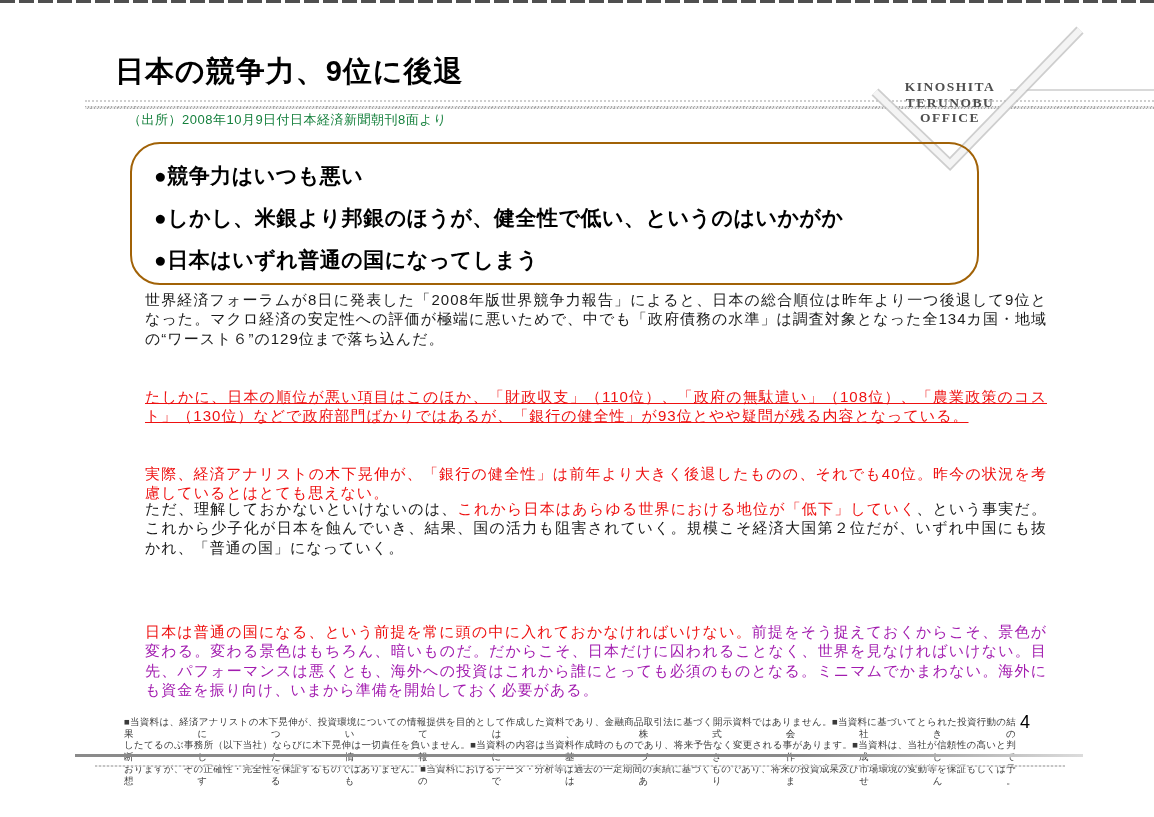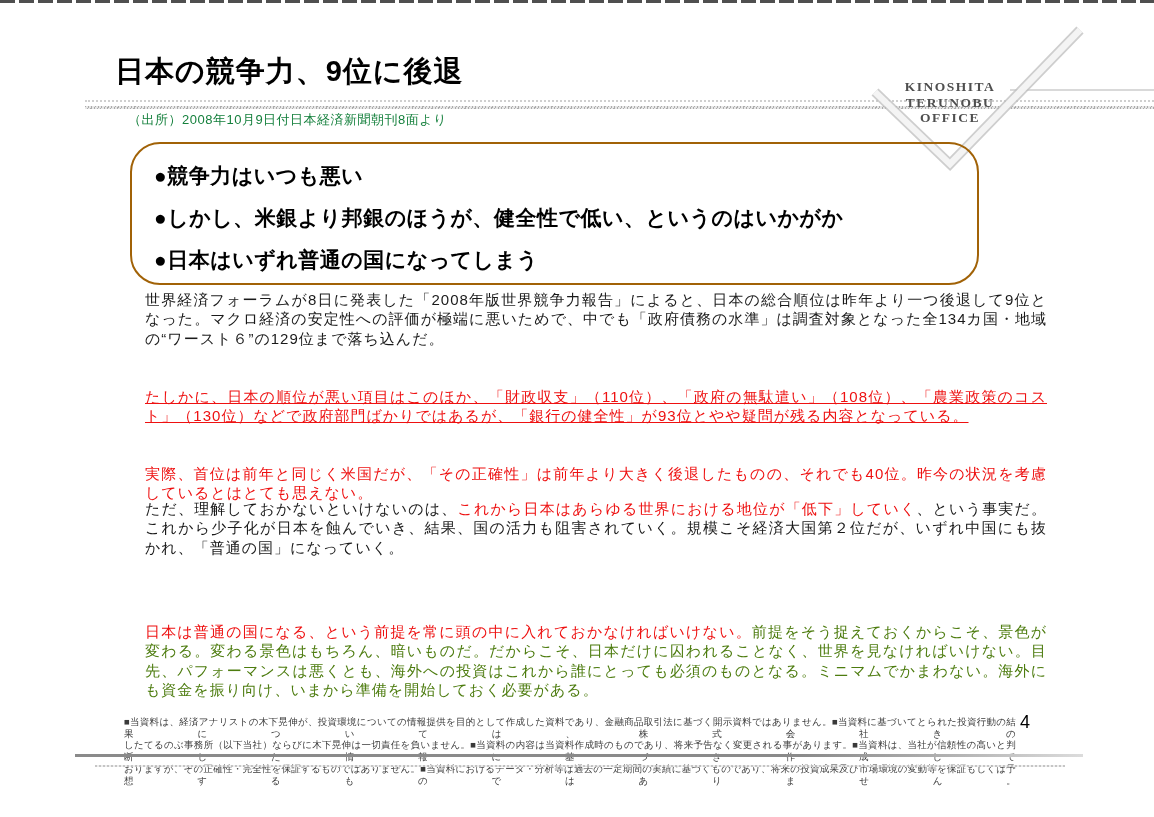--- a/index.html
+++ b/index.html
@@ -106,23 +106,23 @@
   </div>
 
   <div class="hbox">
     <div class="bullet">●競争力はいつも悪い</div>
     <div class="bullet">●しかし、米銀より邦銀のほうが、健全性で低い、というのはいかがか</div>
     <div class="bullet">●日本はいずれ普通の国になってしまう</div>
   </div>
 
   <div class="para p0"><span style="color: rgb(26, 26, 26);">世界経済フォーラムが8日に発表した「2008年版世界競争力報告」によると、日本の総合順位は昨年より一つ後退して9位となった。マクロ経済の安定性への評価が極端に悪いためで、中でも「政府債務の水準」は調査対象となった全134カ国・地域の“ワースト６”の129位まで落ち込んだ。</span></div>
   <div class="para p1"><span style="color: rgb(238, 17, 17); text-decoration: underline;">たしかに、日本の順位が悪い項目はこのほか、「財政収支」（110位）、「政府の無駄遣い」（108位）、「農業政策のコスト」（130位）などで政府部門ばかりではあるが、「銀行の健全性」が93位とやや疑問が残る内容となっている。</span></div>
-  <div class="para p2"><span style="color: rgb(238, 17, 17);">実際、首位は前年と同じく米国だが、「その正確性」は前年より大きく後退したものの、それでも40位。昨今の状況を考慮しているとはとても思えない。</span></div>
+  <div class="para p2"><span style="color: rgb(238, 17, 17);">実際、経済アナリストの木下晃伸が、「銀行の健全性」は前年より大きく後退したものの、それでも40位。昨今の状況を考慮しているとはとても思えない。</span></div>
   <div class="para p3"><span style="color: rgb(26, 26, 26);">ただ、理解しておかないといけないのは、</span><span style="color: rgb(238, 17, 17);">これから日本はあらゆる世界における地位が「低下」していく</span><span style="color: rgb(26, 26, 26);">、という事実だ。これから少子化が日本を蝕んでいき、結果、国の活力も阻害されていく。規模こそ経済大国第２位だが、いずれ中国にも抜かれ、「普通の国」になっていく。</span></div>
-  <div class="para p4"><span style="color: rgb(238, 17, 17);">日本は普通の国になる、という前提を常に頭の中に入れておかなければいけない。</span><span style="color: #4d7c0f;">前提をそう捉えておくからこそ、景色が変わる。変わる景色はもちろん、暗いものだ。だからこそ、日本だけに囚われることなく、世界を見なければいけない。目先、パフォーマンスは悪くとも、海外への投資はこれから誰にとっても必須のものとなる。ミニマムでかまわない。海外にも資金を振り向け、いまから準備を開始しておく必要がある。</span></div>
+  <div class="para p4"><span style="color: rgb(238, 17, 17);">日本は普通の国になる、という前提を常に頭の中に入れておかなければいけない。</span><span style="color: #a21caf;">前提をそう捉えておくからこそ、景色が変わる。変わる景色はもちろん、暗いものだ。だからこそ、日本だけに囚われることなく、世界を見なければいけない。目先、パフォーマンスは悪くとも、海外への投資はこれから誰にとっても必須のものとなる。ミニマムでかまわない。海外にも資金を振り向け、いまから準備を開始しておく必要がある。</span></div>
 
   <div class="footer">
     <div class="fline">■当資料は、経済アナリストの木下晃伸が、投資環境についての情報提供を目的として作成した資料であり、金融商品取引法に基づく開示資料ではありません。■当資料に基づいてとられた投資行動の結果については、株式会社きの</div>
     <div class="fline">したてるのぶ事務所（以下当社）ならびに木下晃伸は一切責任を負いません。■当資料の内容は当資料作成時のものであり、将来予告なく変更される事があります。■当資料は、当社が信頼性の高いと判断した情報に基づき作成して</div>
     <div class="fline">おりますが、その正確性・完全性を保証するものではありません。■当資料におけるデータ・分析等は過去の一定期間の実績に基づくものであり、将来の投資成果及び市場環境の変動等を保証もしくは予想するものではありません。</div>
   </div>
 
   <div class="page-num">4</div>
 
   <div class="bottom-rule-a"></div>

